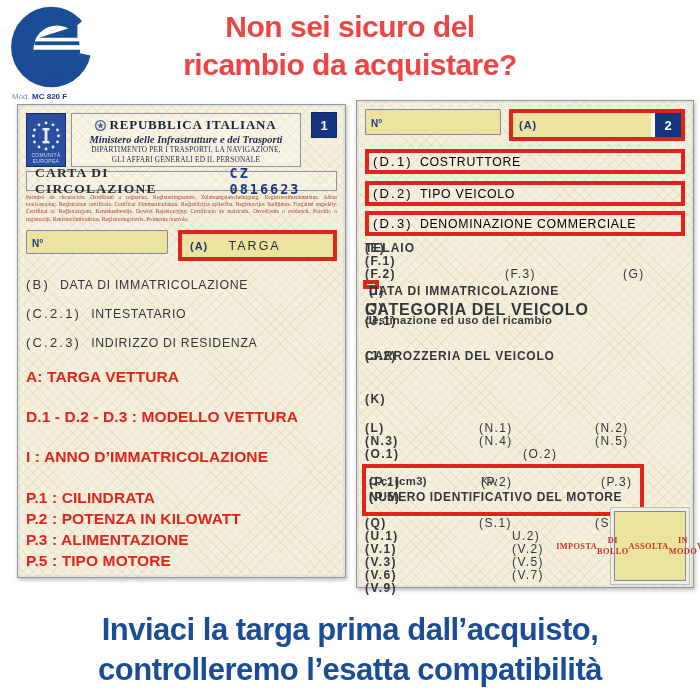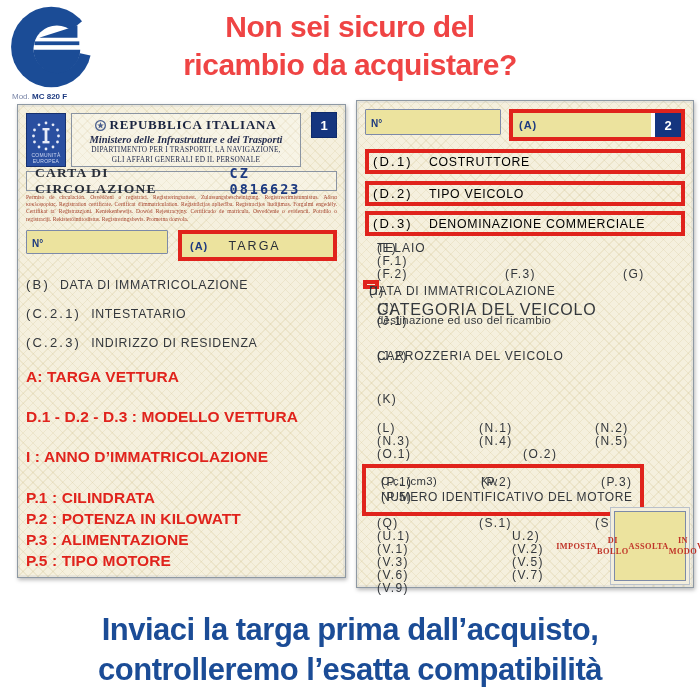--- a/index.html
+++ b/index.html
@@ -69,28 +69,28 @@
   
   .p2-top { display:flex; gap:8px; height:32px; align-items:flex-start; }
   .p2-nbox { width:136px; height:26px; padding:3px 5px; }
   .p2-abox { flex:1; border:4px solid #e0231c; height:32px; background:#ece39e; display:flex; align-items:stretch; }
   .p2-abox .a-code { align-self:center; padding-left:6px; }
   .sliver { width:4px; background:#ffffff; margin-left:auto; }
   .badge2 { width:26px; background:#15357f; color:#fff; font-weight:bold; font-size:13px;
             display:flex; align-items:center; justify-content:center; }
 
   .dbox { display:inline-block; border:4px solid #e0231c; padding:1px 10px 1px 4px; }
-  .dbox .fcode { margin-right:16px; }
+  .dbox .fcode { margin-right:7px; }
   .dbox-row1 { margin-top:8px; } .dbox-row2 { margin-top:7px; } .dbox-row3 { margin-top:5px; }
   .dline { display:flex; align-items:baseline; }
 
   .grid { margin-top:5px; position:relative; color:#33373c; font-size:12px; letter-spacing:1.4px; }
   .grow { position:relative; height:13px; white-space:nowrap; }
   .grow span { position:absolute; top:0; }
-  .c1 { left:12px; } .ca2 { left:114px; } .ca3 { left:230px; }
+  .c1 { left:0;font-weight:bold; } .ca2 { left:114px; } .ca3 { left:230px; }
   .cf2 { left:140px; } .cf3 { left:258px; }
   .co2 { left:158px; } .cb2 { left:147px; }
   .ibox-row { height:21px; }
   .ibox { display:inline-block; border:4px solid #e0231c; padding:0 6px 1px 2px; margin-left:-2px; }
   .small-label { font-size:11.3px; letter-spacing:0.3px; }
   .mt-j2 { margin-top:22px; } .mt-k { margin-top:30px; } .mt-l { margin-top:16px; }
   .pbox { border:4px solid #e0231c; width:282px; margin-left:-3px; margin-top:4px; padding:7px 3px; }
   .pbox .grow { height:15px; }
   .pp2 { left:112px; } .pp3 { left:232px; }
   .plabel { font-size:11.3px; letter-spacing:0.4px; }

